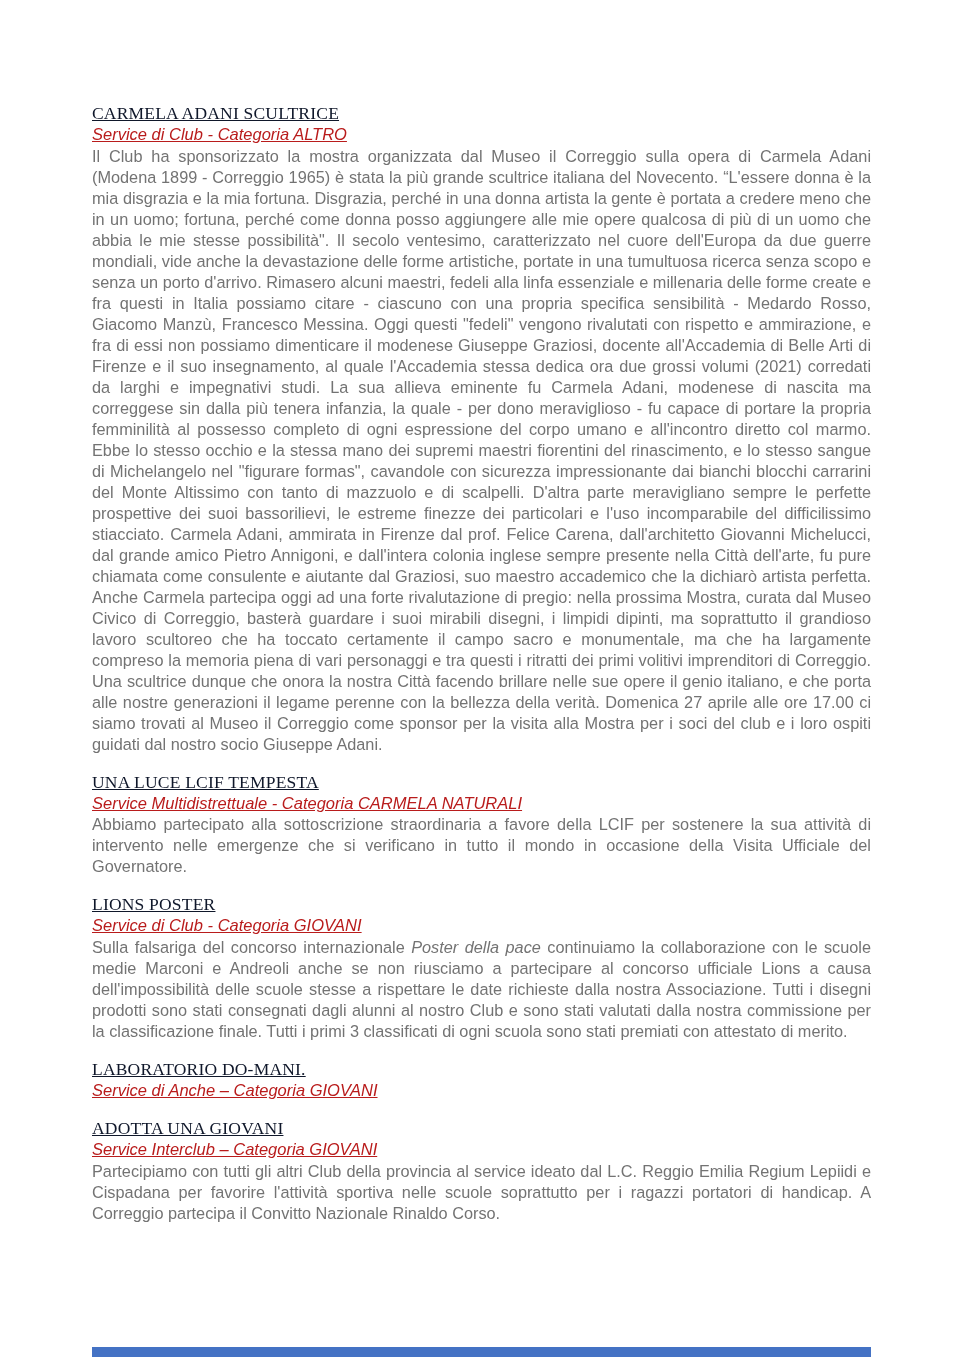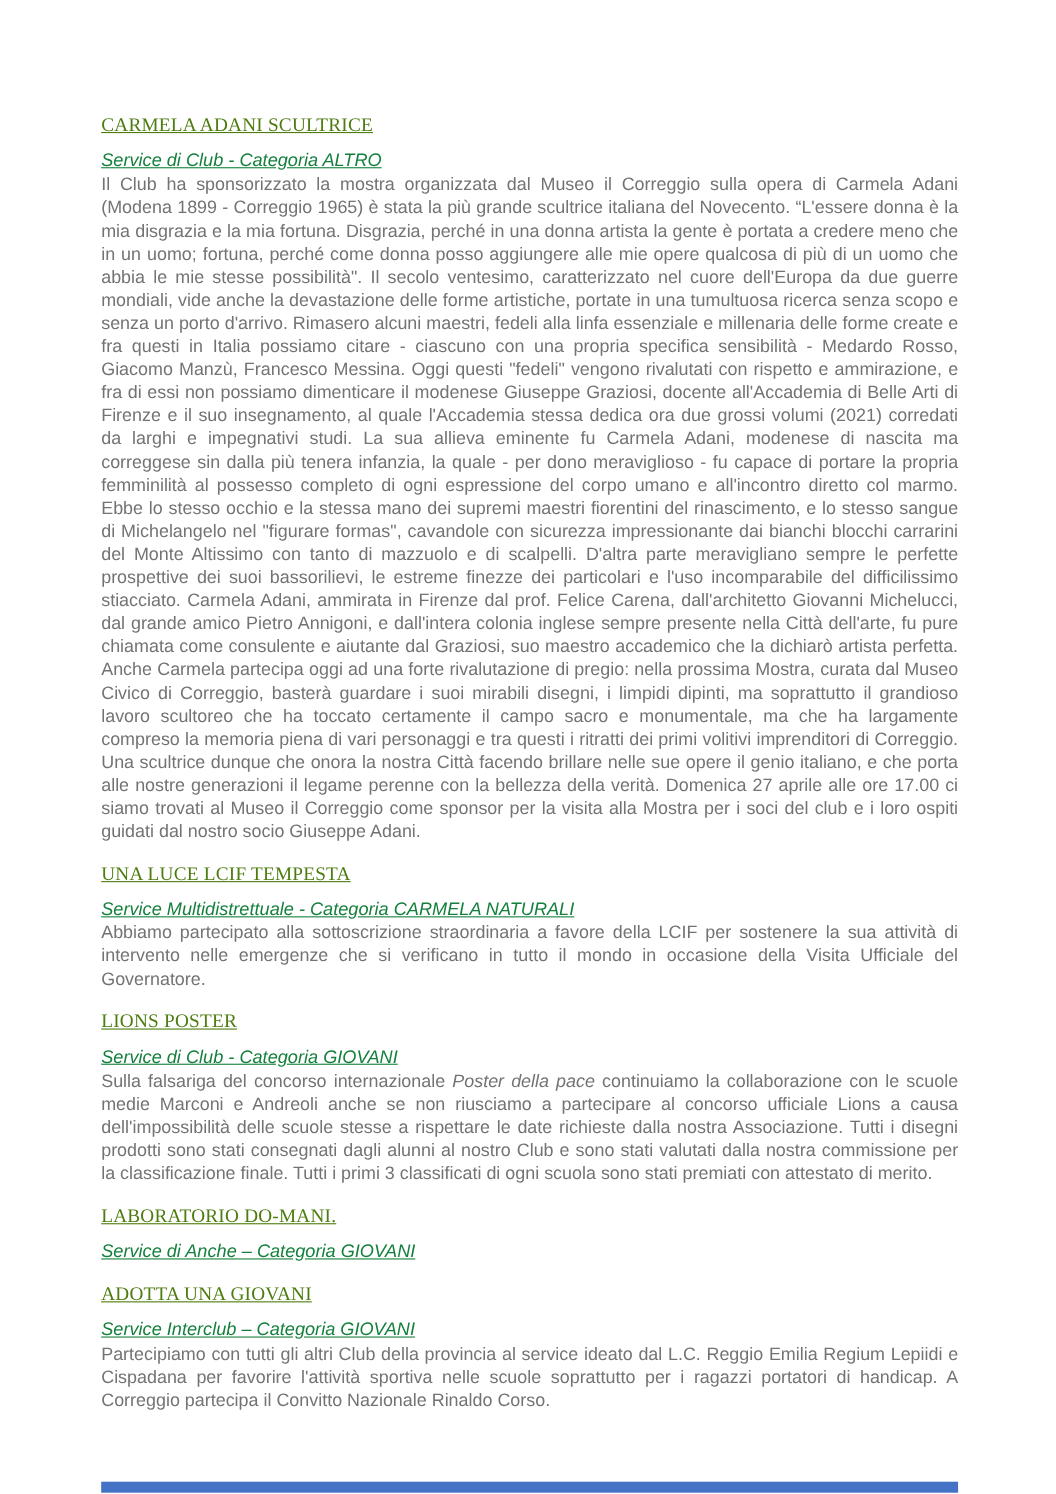--- a/index.html
+++ b/index.html
@@ -16,33 +16,32 @@
     left: 92px;
     top: 103px;
     width: 779px;
   }
   section.svc { margin-bottom: 17px; }
   h2.sec-title {
     font-family: "Liberation Serif", serif;
     font-size: 17.5px;
     font-weight: normal;
     letter-spacing: 0.2px;
-    color: #4d7c0f;
+    color: #0f172a;
     text-decoration: underline;
     line-height: 21px;
   }
   h3.sec-subtitle {
     font-family: "Liberation Sans", sans-serif;
     font-style: italic;
     font-size: 16.5px;
     font-weight: normal;
-    color: #15803d;
+    color: #b91c1c;
     text-decoration: underline;
     line-height: 21.5px;
-    margin-top: 12px;
   }
   p.sec-body {
     font-size: 16.3px;
     line-height: 21px;
     text-align: justify;
     color: #737373;
   }
   p.sec-body em { font-style: italic; }
   .bottom-bar {
     position: absolute;

